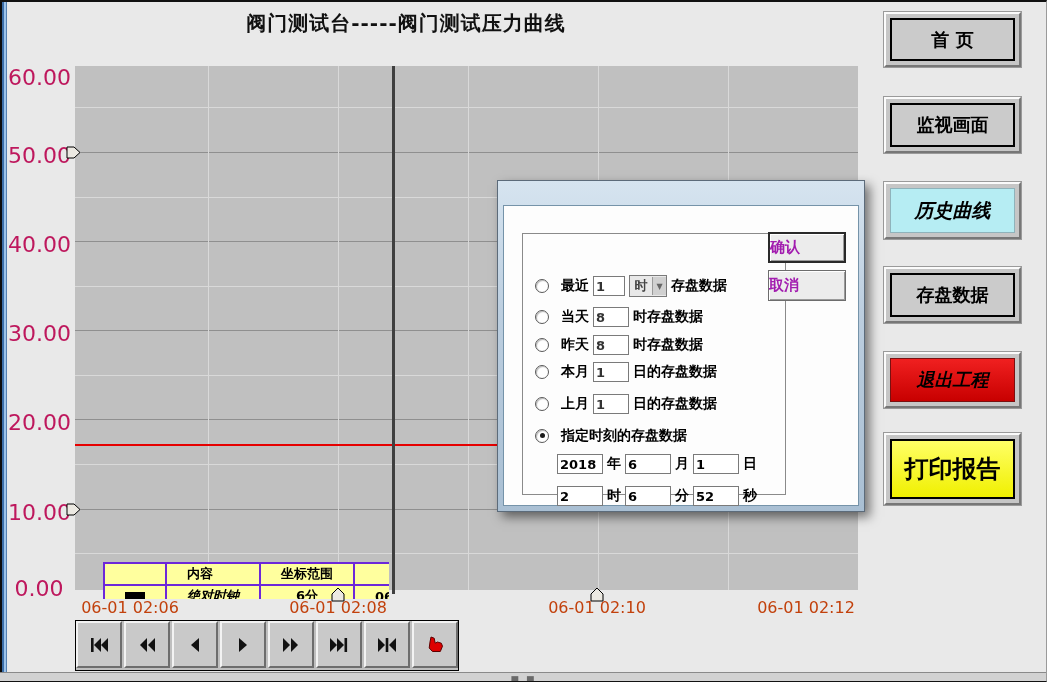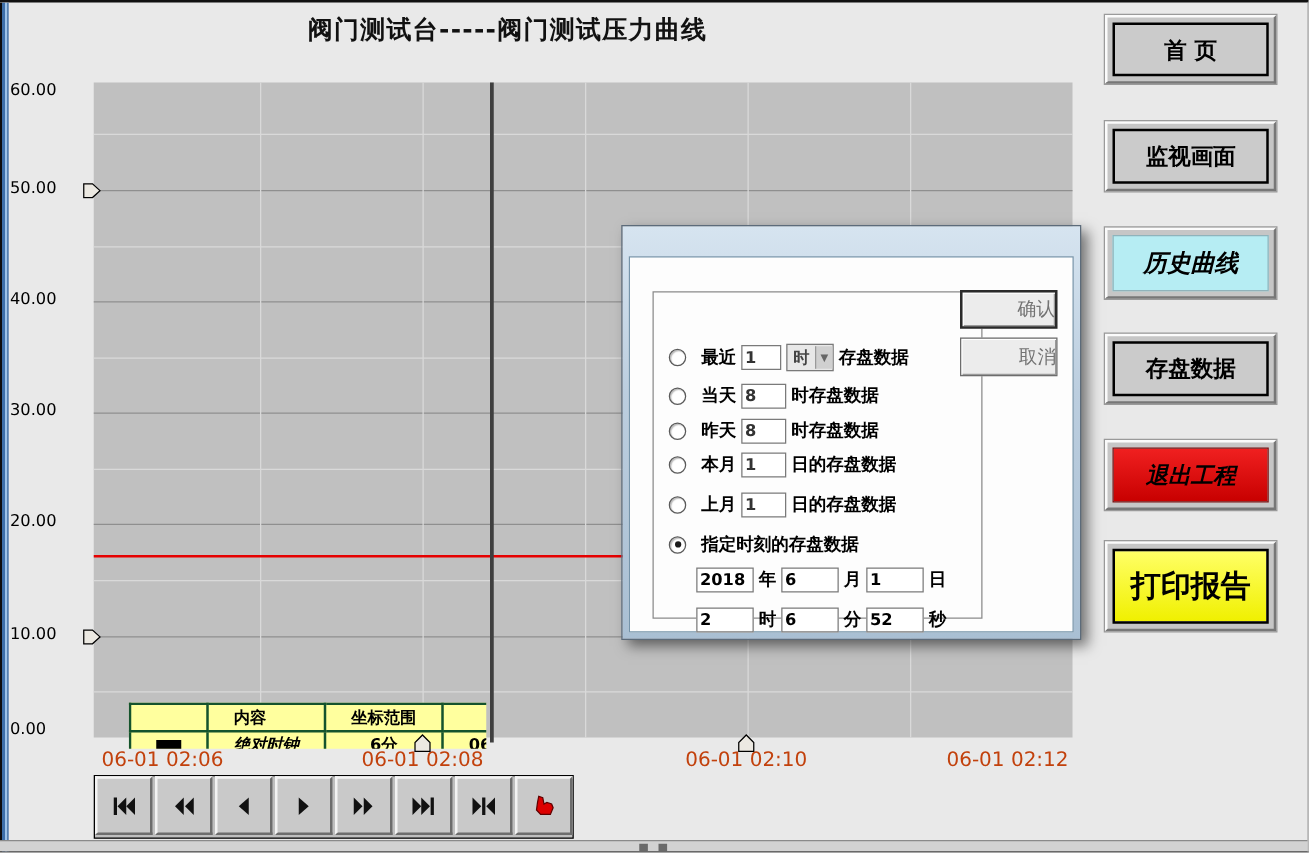--- a/index.html
+++ b/index.html
@@ -9,27 +9,27 @@
   .abs{position:absolute;}
   #leftedge{left:0;top:0;width:7px;height:682px;background:linear-gradient(90deg,#0c0c0c 0 2px,#3c6ea8 2px 4px,#9cc2e8 4px 6px,#5580b0 6px 7px);}
   #title{left:0;top:8px;width:812px;text-align:center;font-size:20px;font-weight:600;color:#111;letter-spacing:1px;}
   
   #plot{left:75px;top:64px;width:783px;height:524px;background:#c0c0c0;}
   .hgrid{position:absolute;left:0;width:100%;height:1px;}
   .vgrid{position:absolute;top:0;width:1px;height:100%;}
   .major{background:#8f8f8f;} .minor{background:#d9d9d9;}
   #redline{position:absolute;left:0;top:378px;width:100%;height:2px;background:#e60000;}
   #cursor{position:absolute;left:317px;top:0;width:3px;height:528px;background:#3f3f3f;}
-  .ylab{width:62px;text-align:left;font-size:13px;color:#000000;}
+  .ylab{width:62px;text-align:center;font-size:22px;color:#be185d;}
   .xlab{width:140px;text-align:center;font-size:16px;color:#c2410c;top:596px;}
   .thumb-svg{display:block;}
   
   #legendwrap{left:103px;top:560px;width:286px;height:37px;overflow:hidden;z-index:3;}
   #legend{border-collapse:collapse;background:#ffff9e;font-size:13px;font-weight:bold;color:#000;table-layout:fixed;}
-  #legend td,#legend th{border:2px solid #14532d;padding:1px 20px;height:18px;overflow:hidden;white-space:nowrap;}
+  #legend td,#legend th{border:2px solid #6d28d9;padding:1px 20px;height:18px;overflow:hidden;white-space:nowrap;}
   .sw{width:24px;} .c1{width:58px;} .c2{width:62px;} .c3{width:78px;} .c4{width:30px;}
   .swatch{width:20px;height:9px;background:#000;}
   
   #pbar{left:75px;top:618px;height:49px;border:1px solid #000;background:#bfbfbf;display:flex;z-index:2;}
   .pbtn{width:46px;height:47px;margin-right:2px;background:#c9c9c9;border:2px solid;border-color:#f3f3f3 #6d6d6d #6d6d6d #f3f3f3;box-sizing:border-box;display:flex;align-items:center;justify-content:center;}
   .pbtn:last-child{margin-right:0;}
   
   .navwrap{left:884px;width:137px;border:2px solid;border-color:#fbfbfb #777 #777 #fbfbfb;outline:1px solid #9a9a9a;background:#c6c6c6;padding:4px;box-sizing:border-box;}
   .navface{height:100%;border:2px solid #000;background:#cbcbcb;display:flex;align-items:center;justify-content:center;font-weight:bold;font-size:18px;color:#000;box-sizing:border-box;}
   .face-cyan{background:#b6edf3;border:1px solid #8fb3bb;font-style:italic;font-size:19px;}
@@ -44,21 +44,21 @@
   #dlg-client{position:absolute;left:5px;right:5px;top:24px;bottom:5px;background:#fdfdfd;border:1px solid #7593a9;}
   #groupbox{position:absolute;left:18px;top:27px;width:262px;height:260px;border:1px solid #8a8a8a;}
   .drow{position:absolute;left:12px;right:4px;height:22px;display:flex;align-items:center;font-size:14px;font-weight:bold;color:#000;margin-top:32px;}
   .radio{width:12px;height:12px;border-radius:50%;border:1px solid #5a5a5a;background:#fff;margin-right:8px;flex:0 0 auto;box-shadow:inset 1px 1px 1px #bbb;}
   .radio.sel::after{content:"";display:block;width:5px;height:5px;border-radius:50%;background:#1a1a1a;margin:3px auto;}
   .dinput{height:18px;border:1px solid #7a7a7a;background:#fff;font-size:13px;font-weight:bold;color:#333;padding:0 2px;box-sizing:content-box;font-family:"DejaVu Sans",sans-serif;}
   .w30{width:26px;} .w34{width:30px;} .w44{width:40px;color:#000;}
   .dsel{height:20px;width:36px;border:1px solid #7a7a7a;background:#e8e8e8;display:flex;align-items:center;font-size:13px;font-weight:bold;color:#444;margin-left:4px;}
   .dsel .txt{flex:1;text-align:center;} .dsel .arr{width:13px;height:18px;background:#d0d0d0;border-left:1px solid #9a9a9a;font-size:8px;color:#666;display:flex;align-items:center;justify-content:center;}
   .dlbl{margin:0 4px;}
-  .dlg-btn{position:absolute;left:264px;width:78px;height:31px;background:#ececec;border:1px solid #6d6d6d;box-shadow:inset 1px 1px 0 #fff, inset -1px -1px 0 #9a9a9a;display:flex;align-items:center;justify-content:flex-end;font-size:15px;font-weight:normal;color:#737373;box-sizing:border-box;}
+  .dlg-btn{position:absolute;left:264px;width:78px;height:31px;background:#ececec;border:1px solid #6d6d6d;box-shadow:inset 1px 1px 0 #fff, inset -1px -1px 0 #9a9a9a;display:flex;align-items:center;justify-content:flex-start;font-size:15px;font-weight:bold;color:#a21caf;box-sizing:border-box;}
   .dlg-btn.default{border:2px solid #2a2a2a;}
   
   #splitter{left:0;top:670px;width:1047px;height:12px;background:#d2d2d2;border-top:1px solid #8a8a8a;display:flex;align-items:center;justify-content:center;}
   #splitter .grip{letter-spacing:2px;font-size:9px;color:#6a6a6a;line-height:4px;}
 </style>
 </head>
 <body>
 
 <div id="win">
   <div id="leftedge" class="abs"></div>

